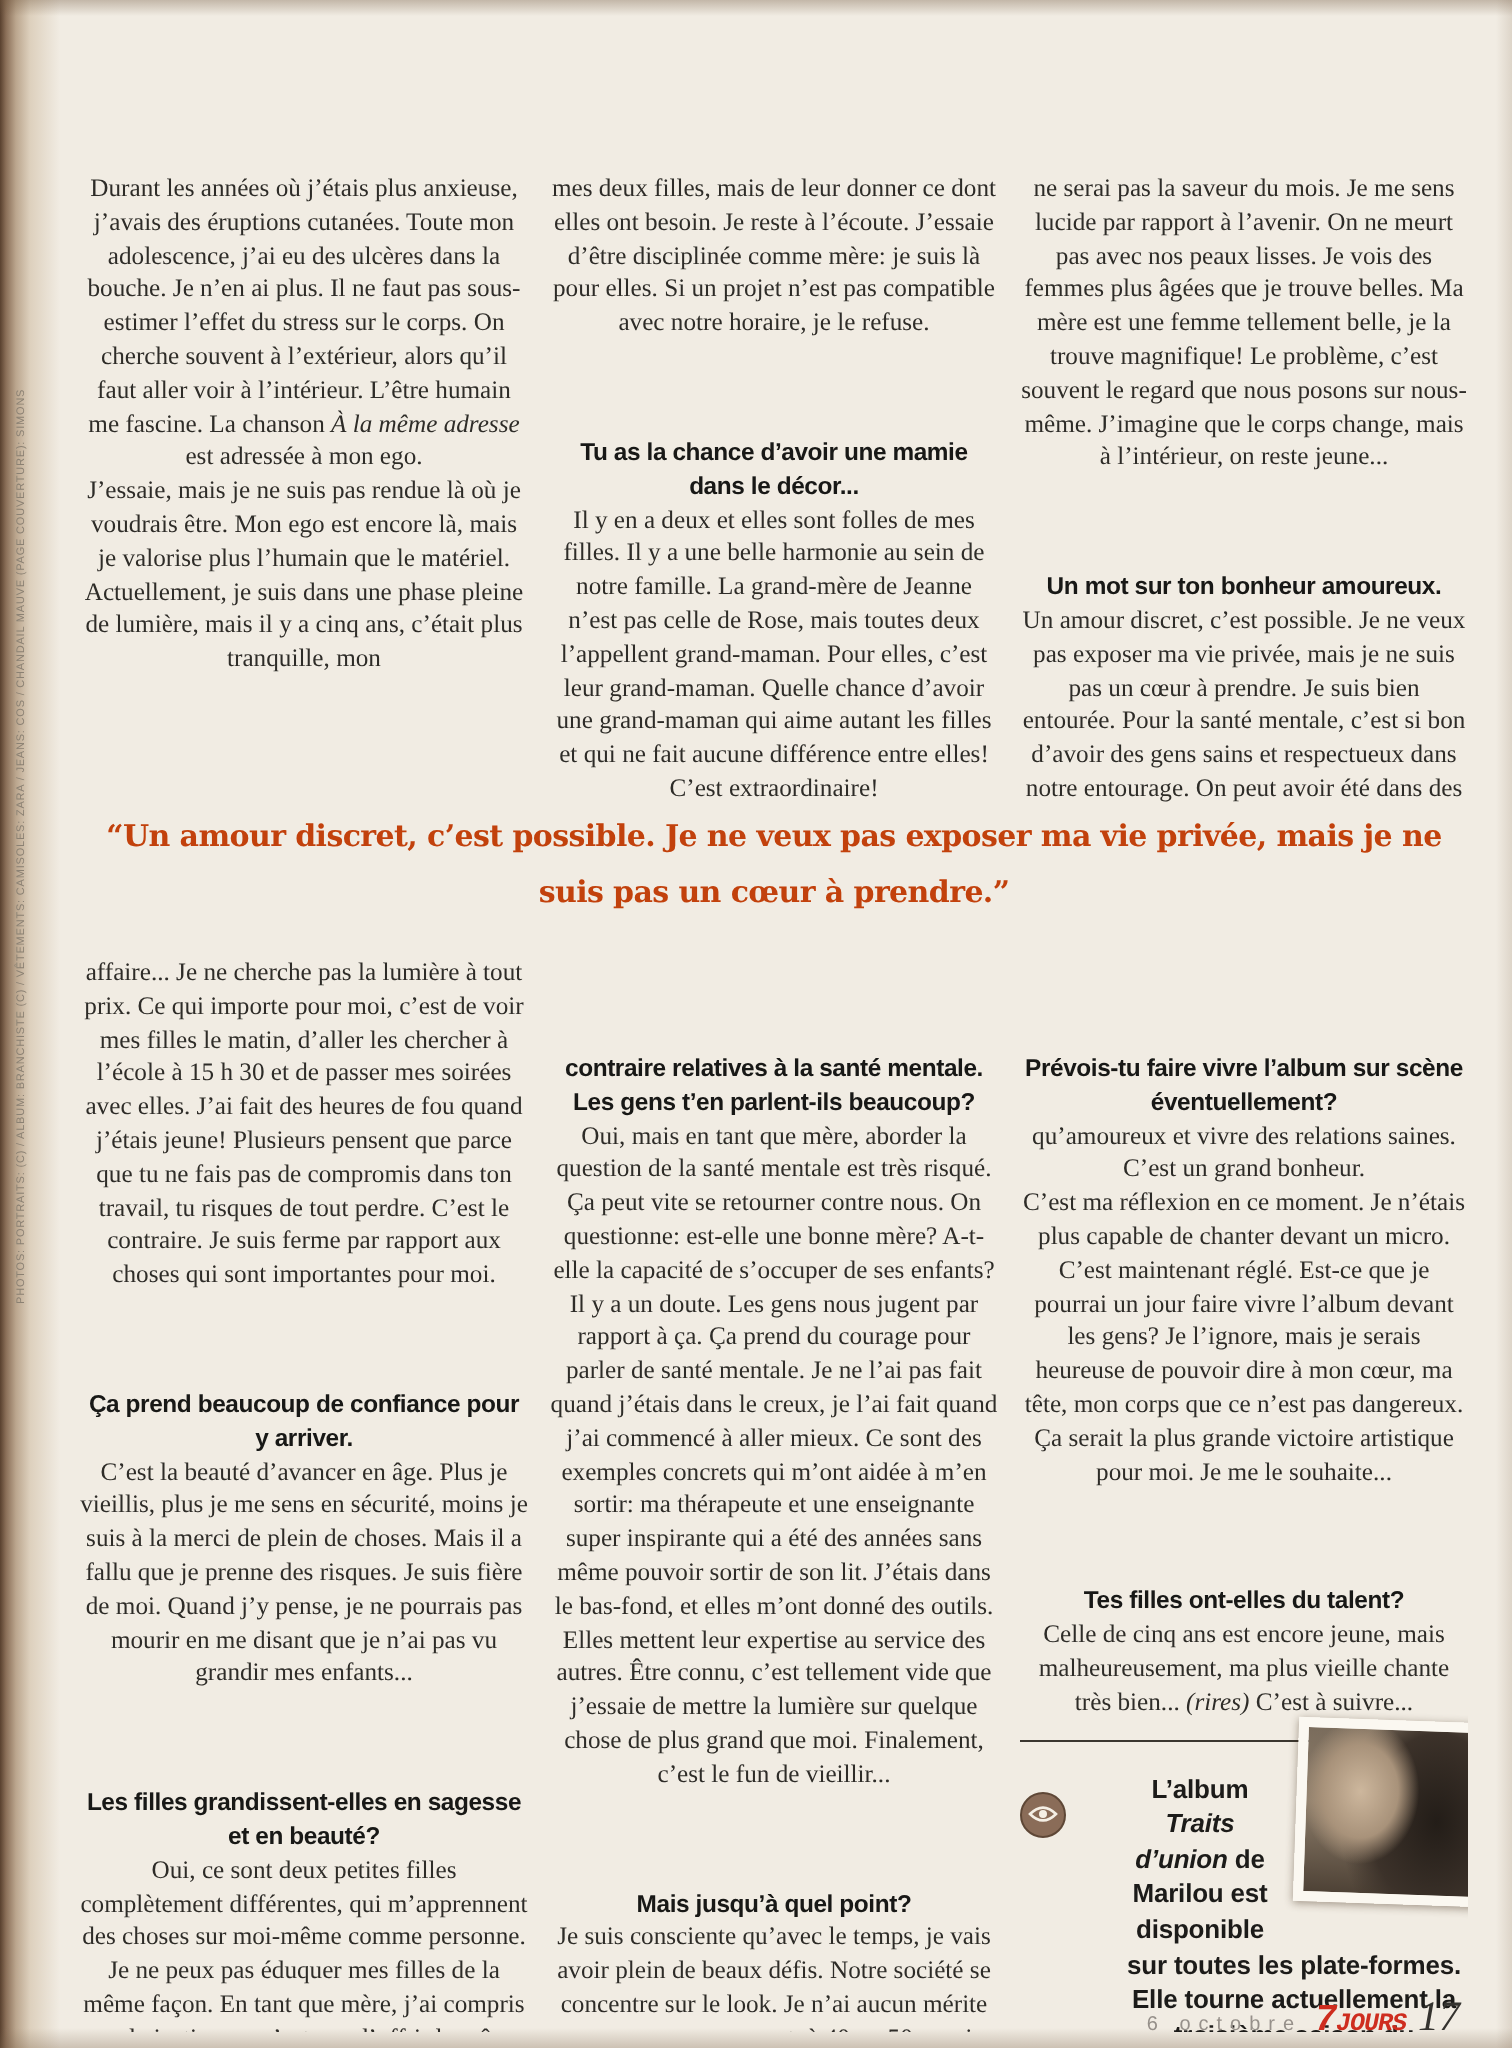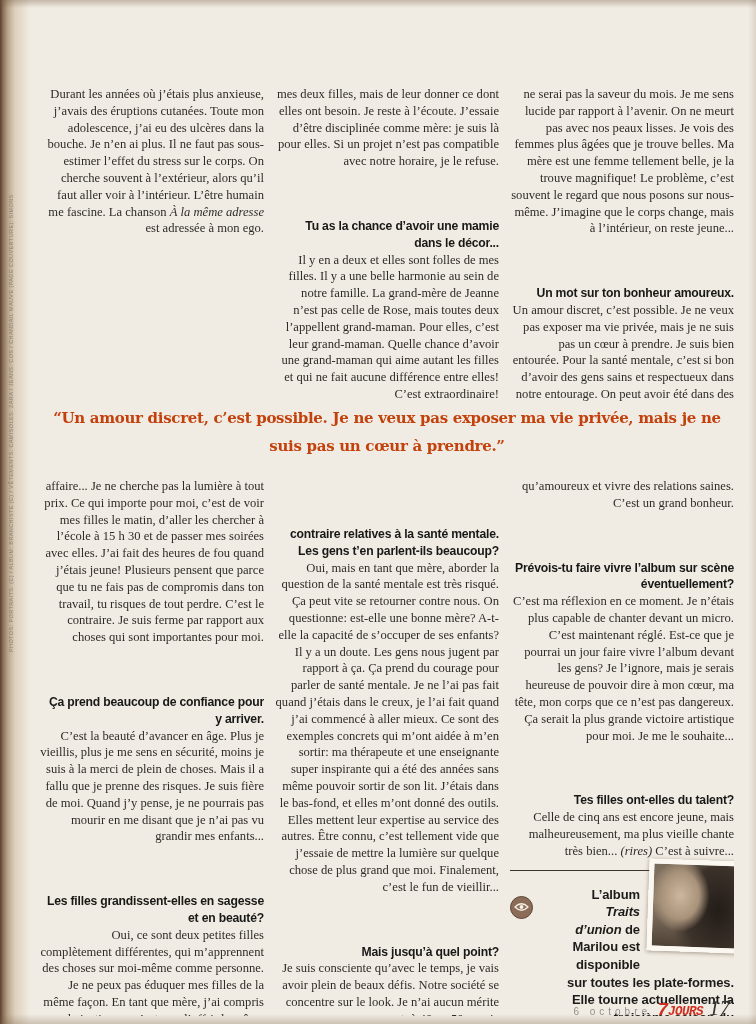--- a/index.html
+++ b/index.html
@@ -16,21 +16,21 @@
   .edge-bottom{position:absolute;left:0;bottom:0;right:0;height:10px;pointer-events:none;
     background:linear-gradient(0deg,rgba(120,95,70,.30),rgba(120,95,70,0));}
   .edge-right{position:absolute;right:0;top:0;bottom:0;width:8px;pointer-events:none;
     background:linear-gradient(270deg,rgba(130,105,80,.18),rgba(130,105,80,0));}
 
   .cols{position:absolute;left:40px;width:694px;display:flex;gap:11px;}
   .cols-top{top:86px;height:320px;}
   .cols-bottom{top:478px;height:538px;}
   .col{width:224px;overflow:hidden;}
 
-  .blk{margin:0;text-align:right;}
+  .blk{margin:0;text-align:center;}
   .a{font-family:"Liberation Serif",serif;font-size:12.6px;line-height:16.8px;color:#2e2c28;}
   .q{font-family:"Liberation Sans",sans-serif;font-weight:bold;font-size:12.2px;line-height:16.8px;color:#181816;letter-spacing:-0.2px;margin-top:48px;}
   .it{font-style:italic;}
 
   .pullquote{
     position:absolute;left:40px;top:404px;width:694px;text-align:center;
     font-family:"DejaVu Serif",serif;font-weight:bold;font-style:normal;
     font-size:15px;line-height:28px;color:#c2410c;letter-spacing:-0.3px;
   }
 
@@ -76,20 +76,21 @@
   <div class="edge-left"></div>
   <div class="edge-top"></div>
   <div class="edge-bottom"></div>
   <div class="edge-right"></div>
 
   <div class="credits">PHOTOS: PORTRAITS: (C) / ALBUM: BRANCHISTE (C) / VÊTEMENTS: CAMISOLES: ZARA / JEANS: COS / CHANDAIL MAUVE (PAGE COUVERTURE): SIMONS</div>
 
   <div class="cols cols-top">
     <div class="col">
         <p class="blk a"><span>Durant les années où j’étais plus anxieuse, j’avais des éruptions cutanées. Toute mon adolescence, j’ai eu des ulcères dans la bouche. Je n’en ai plus. Il ne faut pas sous-estimer l’effet du stress sur le corps. On cherche souvent à l’extérieur, alors qu’il faut aller voir à l’intérieur. L’être humain me fascine. La chanson </span><span class="it">À la même adresse</span><span> est adressée à mon ego.</span></p>
+        <p class="blk a"><span>J’essaie, mais je ne suis pas rendue là où je voudrais être. Mon ego est encore là, mais je valorise plus l’humain que le matériel. Actuellement, je suis dans une phase pleine de lumière, mais il y a cinq ans, c’était plus tranquille, mon</span></p>
       </div>
     <div class="col">
         <p class="blk a"><span>mes deux filles, mais de leur donner ce dont elles ont besoin. Je reste à l’écoute. J’essaie d’être disciplinée comme mère: je suis là pour elles. Si un projet n’est pas compatible avec notre horaire, je le refuse.</span></p>
         <p class="blk q"><span>Tu as la chance d’avoir une mamie dans le décor...</span></p>
         <p class="blk a"><span>Il y en a deux et elles sont folles de mes filles. Il y a une belle harmonie au sein de notre famille. La grand-mère de Jeanne n’est pas celle de Rose, mais toutes deux l’appellent grand-maman. Pour elles, c’est leur grand-maman. Quelle chance d’avoir une grand-maman qui aime autant les filles et qui ne fait aucune différence entre elles! C’est extraordinaire!</span></p>
         <p class="blk q"><span>Tu n’as aller craint d’aborder les</span></p>
       </div>
     <div class="col">
         <p class="blk a"><span>ne serai pas la saveur du mois. Je me sens lucide par rapport à l’avenir. On ne meurt pas avec nos peaux lisses. Je vois des femmes plus âgées que je trouve belles. Ma mère est une femme tellement belle, je la trouve magnifique! Le problème, c’est souvent le regard que nous posons sur nous-même. J’imagine que le corps change, mais à l’intérieur, on reste jeune...</span></p>
         <p class="blk q"><span>Un mot sur ton bonheur amoureux.</span></p>
@@ -108,22 +109,22 @@
         <p class="blk a"><span>Oui, ce sont deux petites filles complètement différentes, qui m’apprennent des choses sur moi-même comme personne. Je ne peux pas éduquer mes filles de la même façon. En tant que mère, j’ai compris que la justice, ce n’est pas d’offrir la même chose à</span></p>
       </div>
     <div class="col">
         <p class="blk q"><span>contraire relatives à la santé mentale. Les gens t’en parlent-ils beaucoup?</span></p>
         <p class="blk a"><span>Oui, mais en tant que mère, aborder la question de la santé mentale est très risqué. Ça peut vite se retourner contre nous. On questionne: est-elle une bonne mère? A-t-elle la capacité de s’occuper de ses enfants? Il y a un doute. Les gens nous jugent par rapport à ça. Ça prend du courage pour parler de santé mentale. Je ne l’ai pas fait quand j’étais dans le creux, je l’ai fait quand j’ai commencé à aller mieux. Ce sont des exemples concrets qui m’ont aidée à m’en sortir: ma thérapeute et une enseignante super inspirante qui a été des années sans même pouvoir sortir de son lit. J’étais dans le bas-fond, et elles m’ont donné des outils. Elles mettent leur expertise au service des autres. Être connu, c’est tellement vide que j’essaie de mettre la lumière sur quelque chose de plus grand que moi. Finalement, c’est le fun de vieillir...</span></p>
         <p class="blk q"><span>Mais jusqu’à quel point?</span></p>
         <p class="blk a"><span>Je suis consciente qu’avec le temps, je vais avoir plein de beaux défis. Notre société se concentre sur le look. Je n’ai aucun mérite pour mon apparence et, à 40 ou 50 ans, je sais que je</span></p>
       </div>
     <div class="col">
       <div>
+          <p class="blk q"><span>Prévois-tu faire vivre l’album sur scène éventuellement?</span></p>
           <p class="blk a"><span>qu’amoureux et vivre des relations saines. C’est un grand bonheur.</span></p>
-          <p class="blk q"><span>Prévois-tu faire vivre l’album sur scène éventuellement?</span></p>
           <p class="blk a"><span>C’est ma réflexion en ce moment. Je n’étais plus capable de chanter devant un micro. C’est maintenant réglé. Est-ce que je pourrai un jour faire vivre l’album devant les gens? Je l’ignore, mais je serais heureuse de pouvoir dire à mon cœur, ma tête, mon corps que ce n’est pas dangereux. Ça serait la plus grande victoire artistique pour moi. Je me le souhaite...</span></p>
           <p class="blk q"><span>Tes filles ont-elles du talent?</span></p>
           <p class="blk a"><span>Celle de cinq ans est encore jeune, mais malheureusement, ma plus vieille chante très bien... </span><span class="it">(rires)</span><span> C’est à suivre...</span></p>
         </div>
       <div class="infobox">
         <div class="infobox-rule"></div>
         <span class="eye">
           <svg width="15" height="10" viewBox="0 0 15 10">
             <path d="M1 5 Q7.5 -1.5 14 5 Q7.5 11.5 1 5 Z" fill="none" stroke="#f5efe5" stroke-width="1.3"></path>
             <circle cx="7.5" cy="5" r="2" fill="#f5efe5"></circle>

